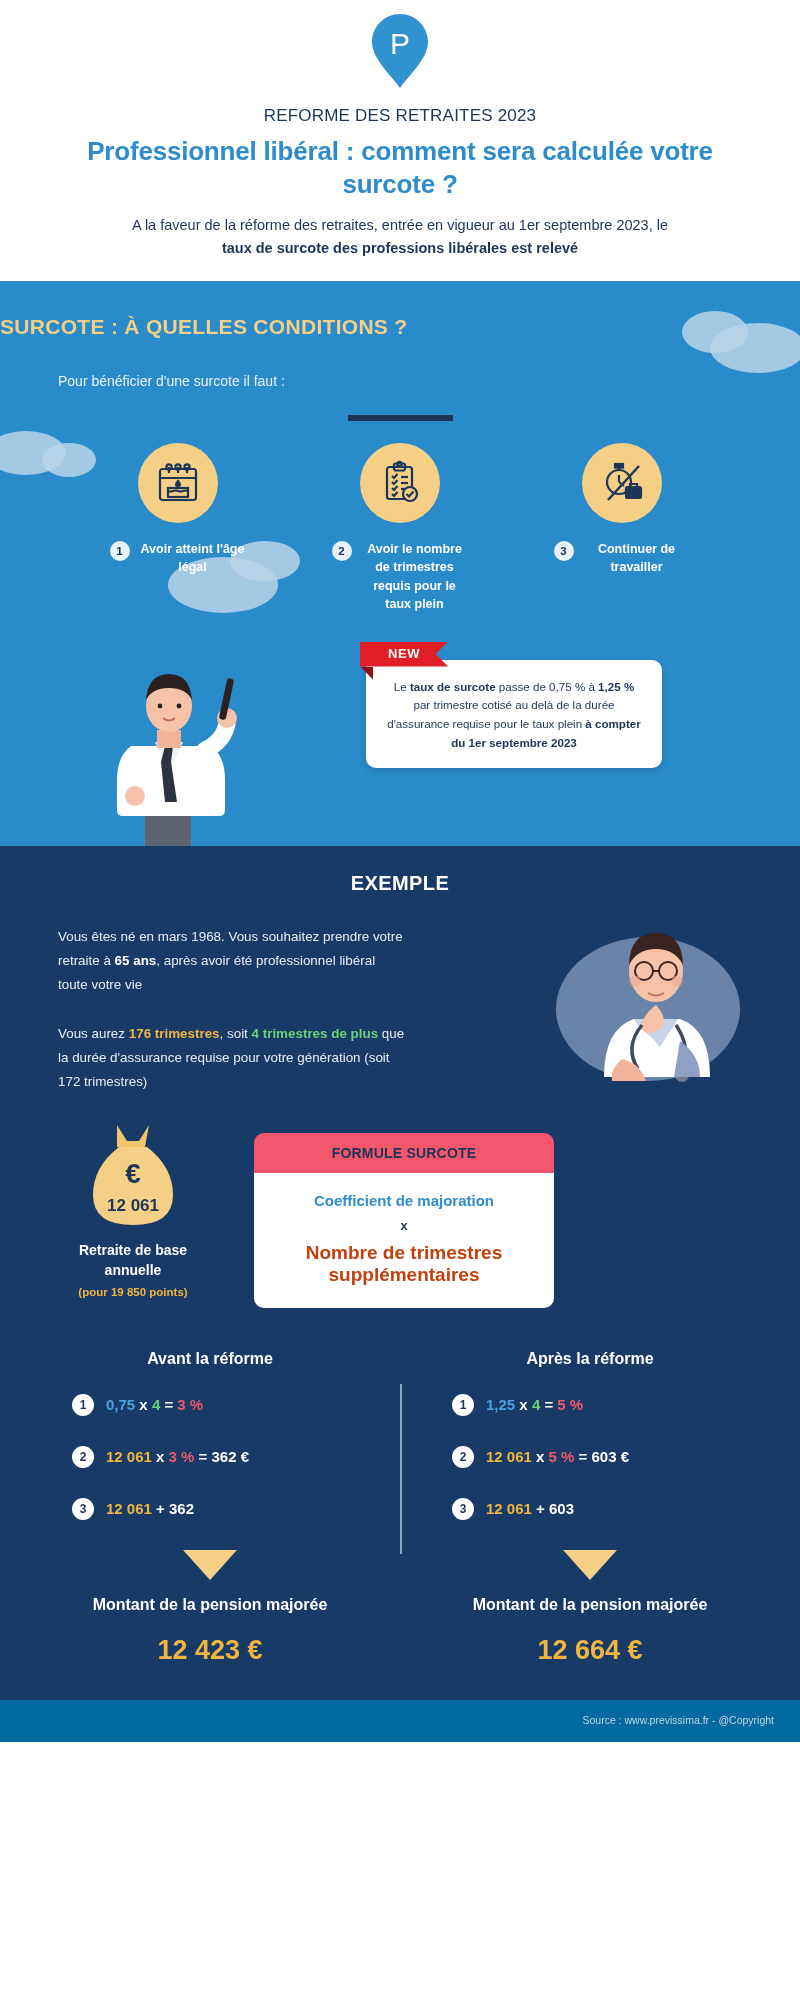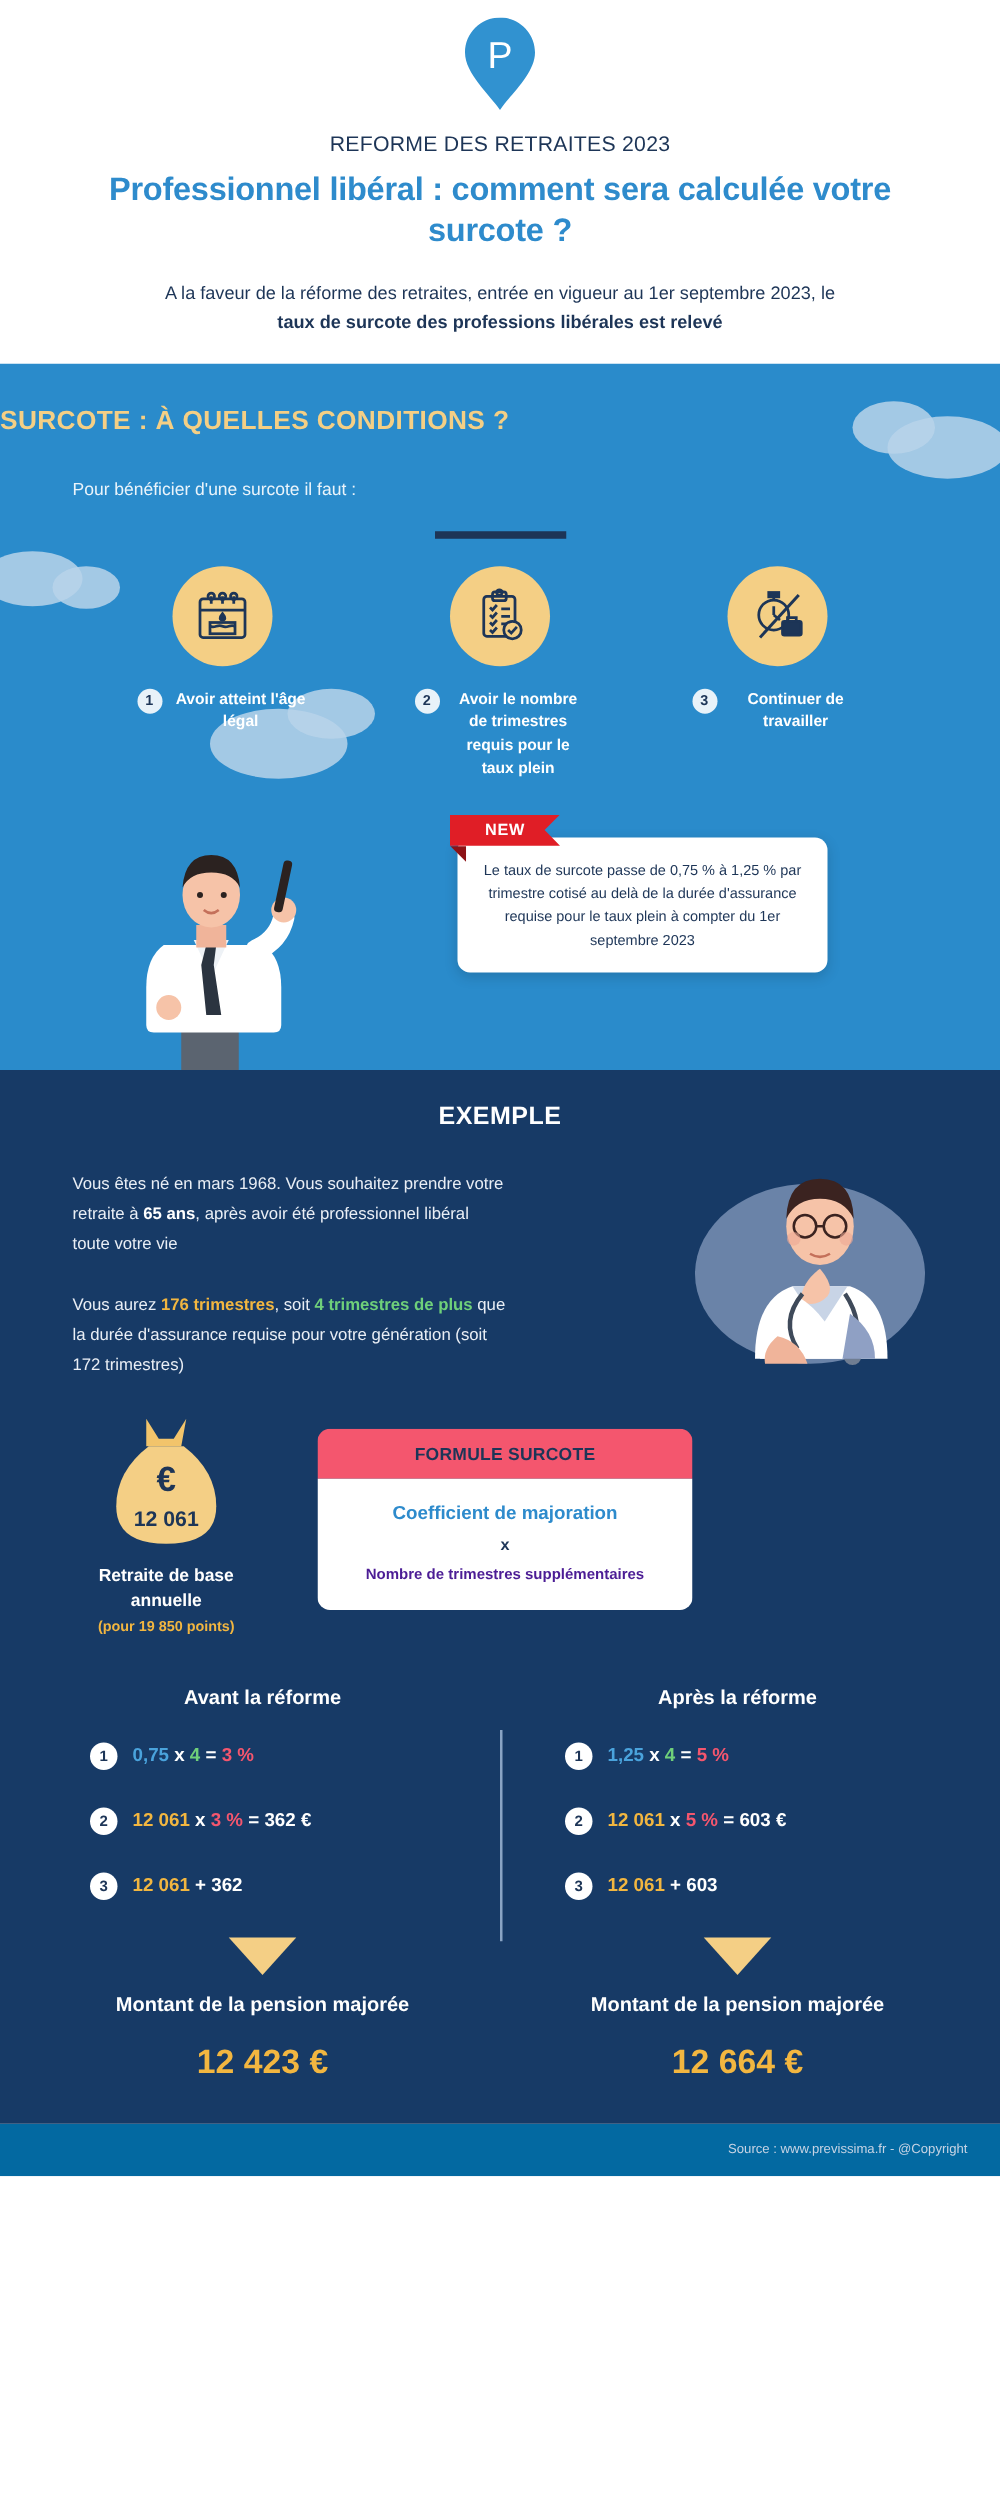--- a/index.html
+++ b/index.html
@@ -18,21 +18,21 @@
   .pin { width: 56px; height: 74px; position: relative; }
   .kicker {
     font-size: 17px; letter-spacing: .2px; color: #1d3557;
     font-weight: 400; margin-bottom: 9px;
   }
   .h1 {
     font-size: 26px; line-height: 1.28; font-weight: 700; color: #2e8bcc;
     padding: 0 70px; letter-spacing: -.2px;
   }
   .intro {
-    margin: 22px auto 0; width: 560px; font-size: 14.5px; line-height: 1.62;
+    margin: 12px auto 0; width: 560px; font-size: 14.5px; line-height: 1.62;
     color: #1d3557; font-weight: 400;
   }
   .intro b { font-weight: 700; }
 
   
   .blue { background: #2a8bcb; position: relative; padding: 34px 0 0; overflow: hidden; }
   .cloud { position: absolute; background: #b8d4ea; border-radius: 50%; opacity: .85; }
   .sec-title {
     text-align: left; color: #f4cf85; font-size: 21px; font-weight: 700;
     letter-spacing: .3px; position: relative; z-index: 3;
@@ -69,21 +69,21 @@
 
   
   .blue-bottom { position: relative; height: 232px; z-index: 3; padding-left: 36px; }
   .man { position: absolute; left: 95px; bottom: 0; width: 150px; height: 212px; }
   .callout {
     position: absolute; left: 366px; top: 46px; width: 296px;
     background: #ffffff; border-radius: 10px; padding: 18px 18px 15px;
     box-shadow: 0 3px 10px rgba(0,0,0,.15);
     font-size: 11.6px; line-height: 1.62; color: #1d3557; text-align: center;
   }
-  .callout b { font-weight: 400; margin-top: 40px; }
+  .callout b { font-weight: 700; margin-top: 40px; }
   .new-ribbon {
     position: absolute; left: -6px; top: -18px; height: 25px; width: 88px;
     background: #e01e26; color: #ffffff; font-size: 13px; font-weight: 700;
     display: flex; align-items: center; justify-content: center;
     letter-spacing: .5px;
     clip-path: polygon(0 0, 100% 0, 86% 50%, 100% 100%, 0 100%);
   }
   .new-tail {
     position: absolute; left: -6px; top: 7px; width: 13px; height: 13px;
     background: #8d1216; clip-path: polygon(0 0, 100% 0, 100% 100%);
@@ -115,21 +115,21 @@
   }
   .bag-sub { margin-top: 5px; color: #f2b640; font-size: 11.5px; font-weight: 700; }
   .formula { width: 300px; border-radius: 10px; overflow: hidden; margin-top: 12px; }
   .formula-head {
     background: #f4566e; color: #1d3557; font-size: 14px; font-weight: 700;
     text-align: center; padding: 12px 0; letter-spacing: .2px;
   }
   .formula-body { background: #ffffff; padding: 19px 12px 22px; text-align: center; }
   .f-line1 { color: #2e8bcc; font-size: 15px; font-weight: 700; }
   .f-op { color: #1d3557; font-size: 13px; font-weight: 700; margin: 9px 0; }
-  .f-line2 { color: #4c1d95; font-size: 12px; font-weight: 700; }
+  .f-line2 { color: #c2410c; font-size: 19px; font-weight: 700; }
 
   
   .compare { display: flex; margin-top: 42px; position: relative; padding: 0 20px; }
   .col { flex: 1; text-align: center; }
   .col-title { color: #ffffff; font-size: 16px; font-weight: 700; margin-bottom: 26px; }
   .vline {
     position: absolute; left: 50%; top: 34px; bottom: 112px; width: 2px;
     background: #8aa4c4;
   }
   .step { display: flex; align-items: center; gap: 12px; margin: 0 0 30px 52px; }

